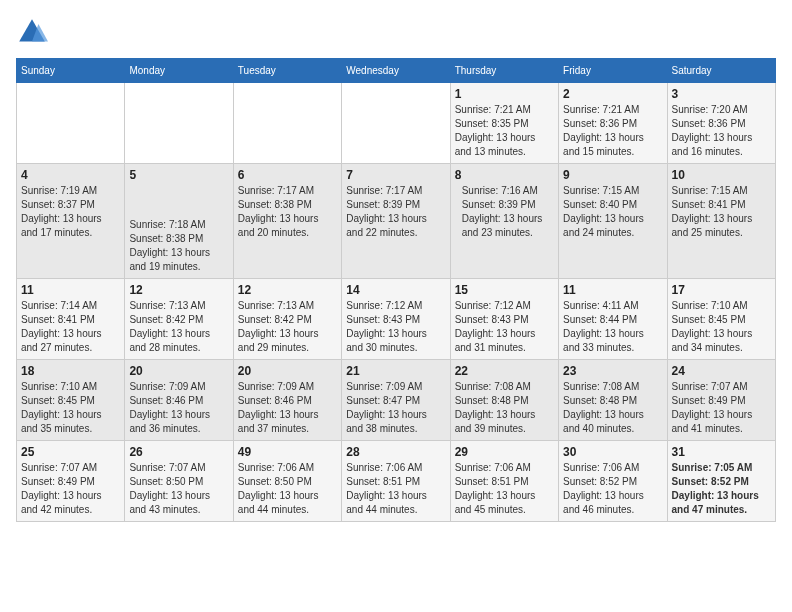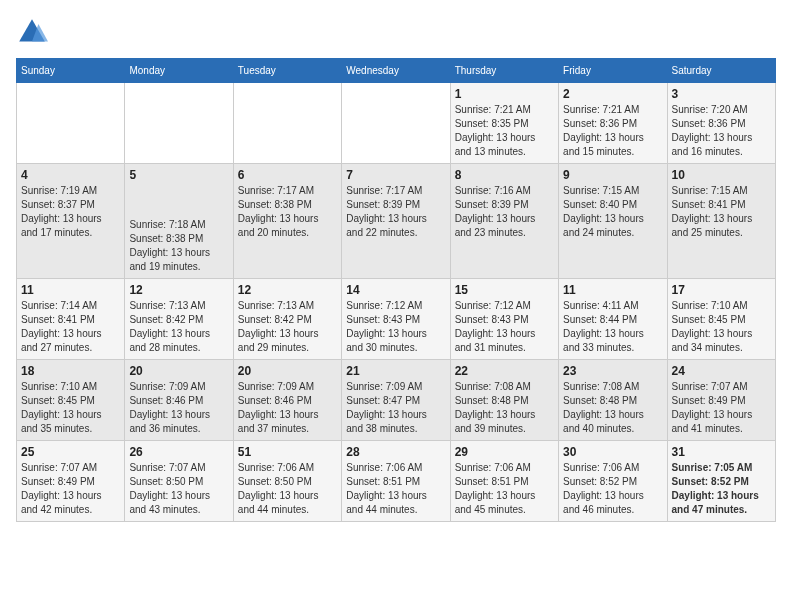--- a/index.html
+++ b/index.html
@@ -172,21 +172,21 @@
         </td>
         <td>
           <span class="day-num">7</span>
           <div class="day-content" style="white-space: pre-line;">Sunrise: 7:17 AM
 Sunset: 8:39 PM
 Daylight: 13 hours
 and 22 minutes.</div>
         </td>
         <td>
           <span class="day-num">8</span>
-          <div class="day-content" style="white-space: pre-line;">Sunrise: 7:16 AM
+          <div class="day-content" style="white-space: pre-line; margin-left: 7px;">Sunrise: 7:16 AM
 Sunset: 8:39 PM
 Daylight: 13 hours
 and 23 minutes.</div>
         </td>
         <td>
           <span class="day-num">9</span>
           <div class="day-content" style="white-space: pre-line;">Sunrise: 7:15 AM
 Sunset: 8:40 PM
 Daylight: 13 hours
 and 24 minutes.</div>
@@ -310,21 +310,21 @@
 and 42 minutes.</div>
         </td>
         <td>
           <span class="day-num">26</span>
           <div class="day-content" style="white-space: pre-line;">Sunrise: 7:07 AM
 Sunset: 8:50 PM
 Daylight: 13 hours
 and 43 minutes.</div>
         </td>
         <td>
-          <span class="day-num">51</span>
+          <span class="day-num">49</span>
           <div class="day-content" style="white-space: pre-line;">Sunrise: 7:06 AM
 Sunset: 8:50 PM
 Daylight: 13 hours
 and 44 minutes.</div>
         </td>
         <td>
           <span class="day-num">28</span>
           <div class="day-content" style="white-space: pre-line;">Sunrise: 7:06 AM
 Sunset: 8:51 PM
 Daylight: 13 hours

